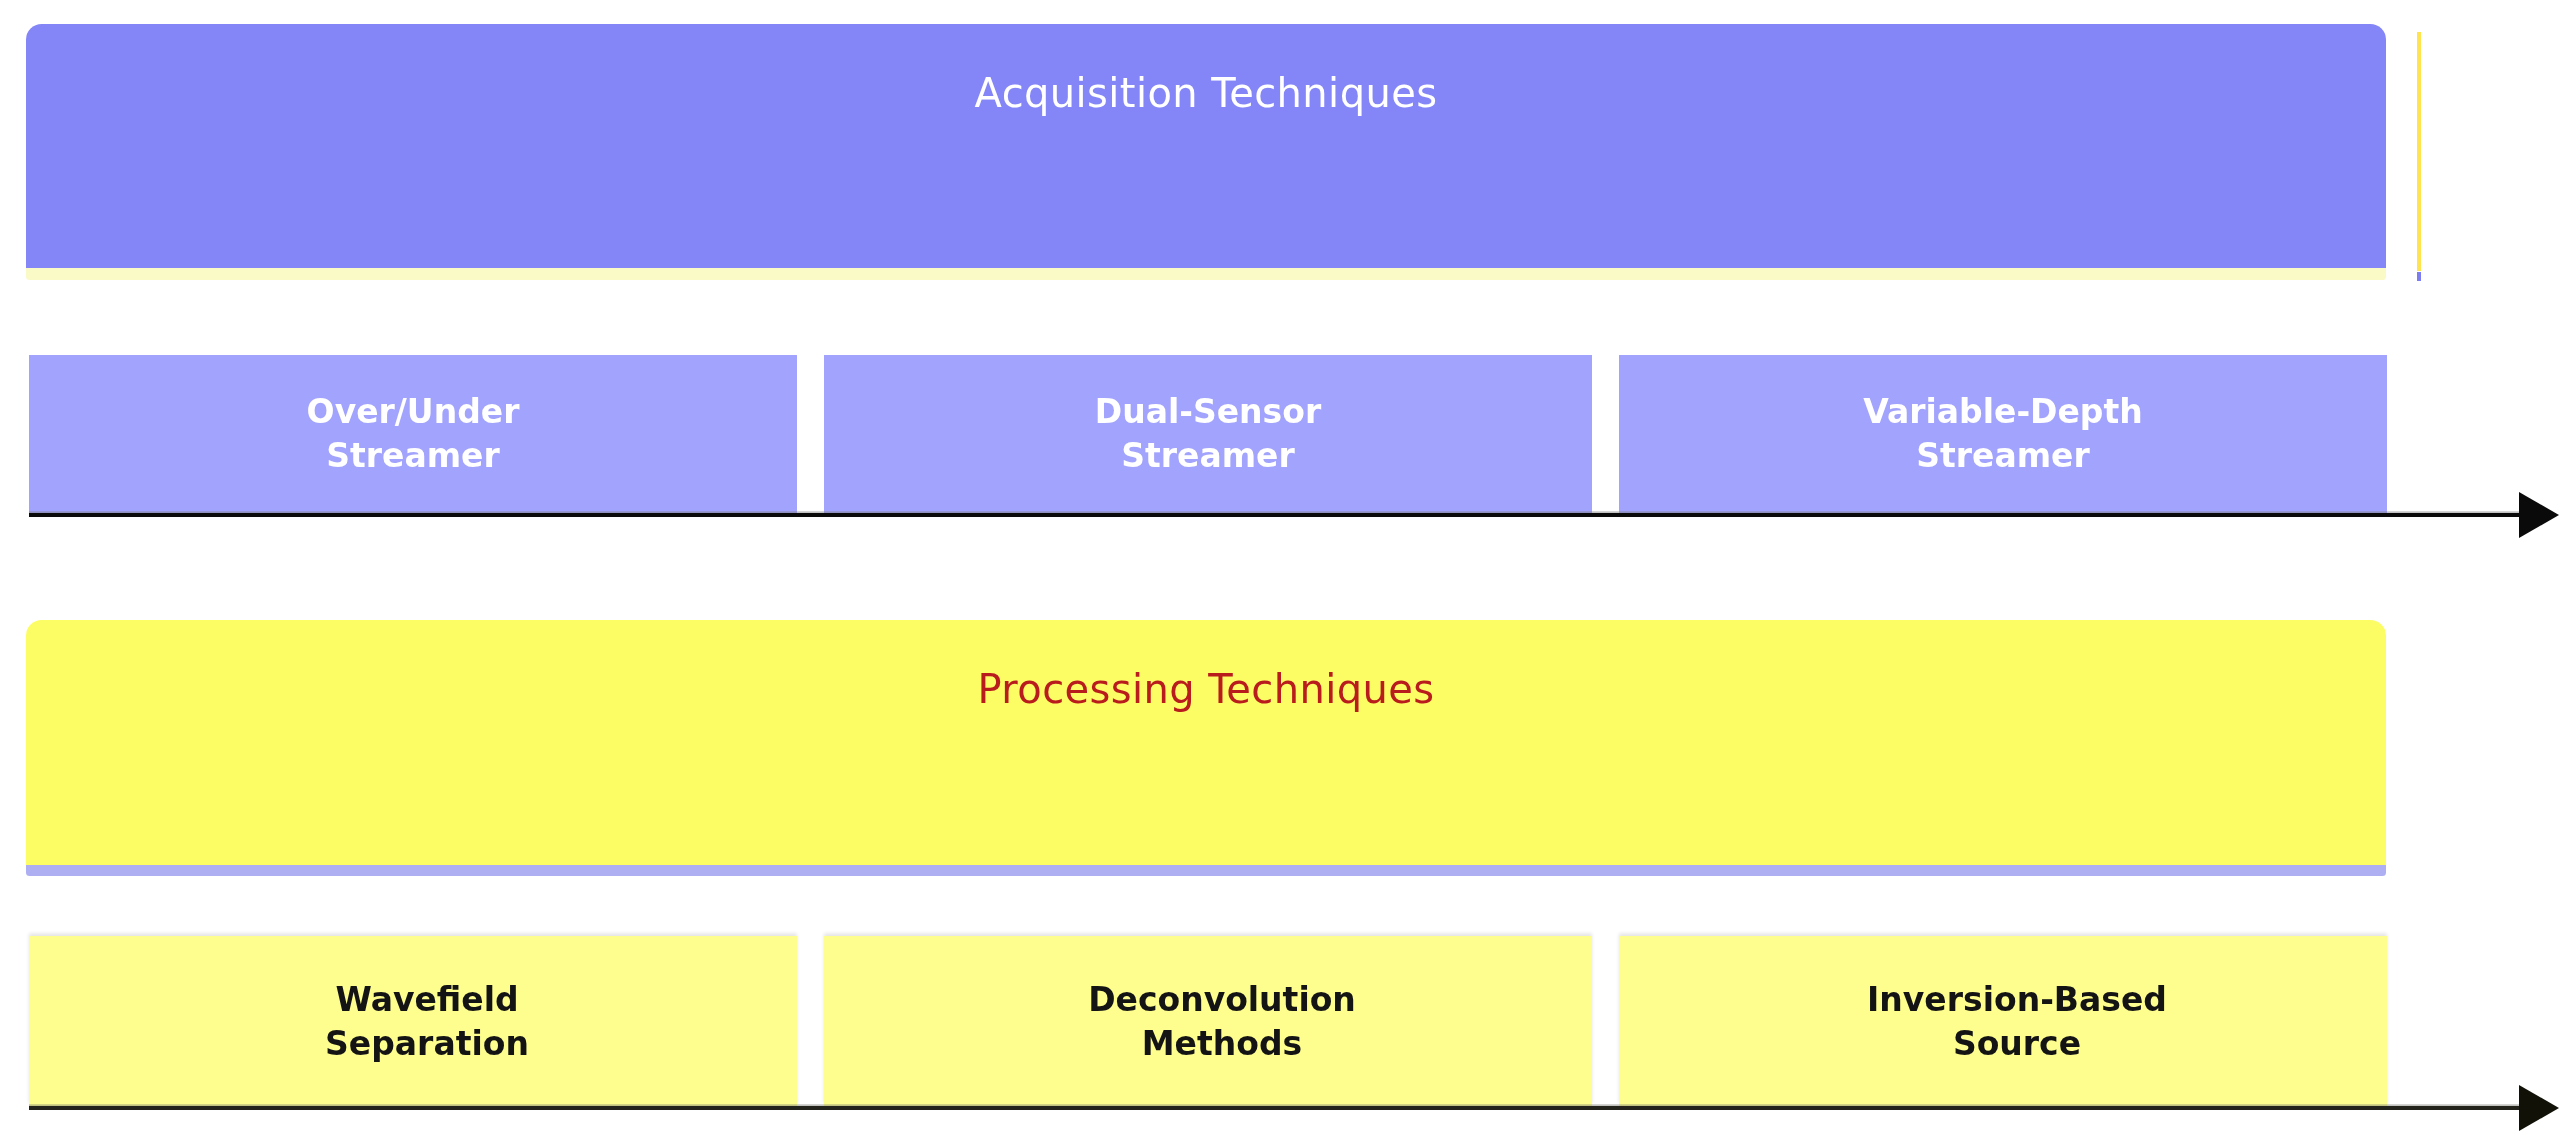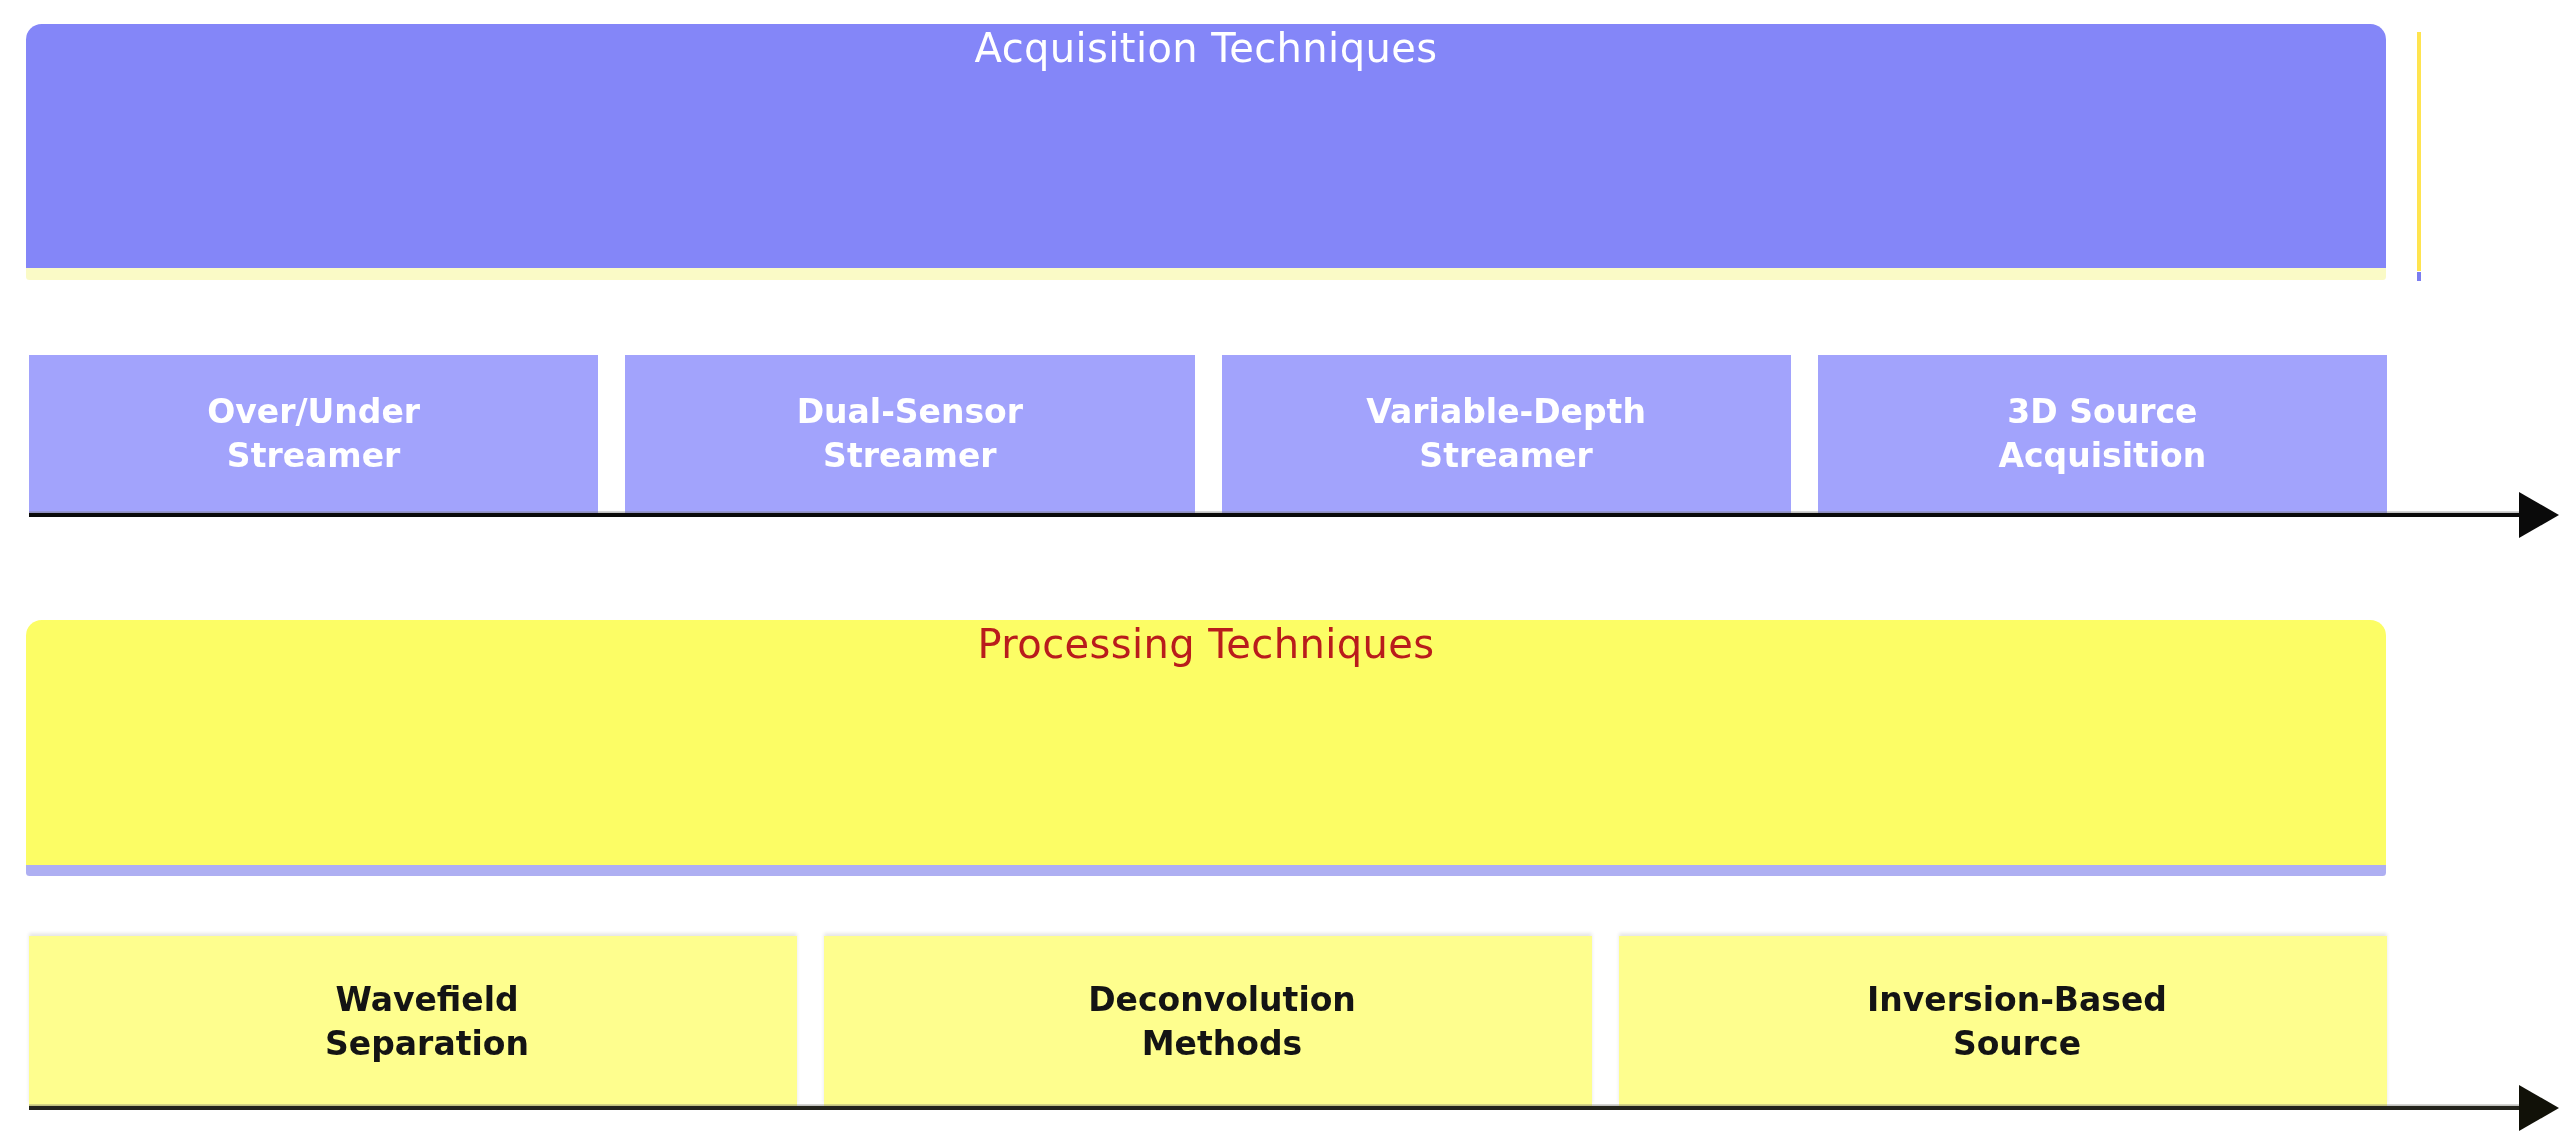--- a/index.html
+++ b/index.html
@@ -31,20 +31,21 @@
     border-bottom: 12.2px solid #fafac6;
   }
   .banner-processing {
     top: 620px;
     height: 245px;
     background: #fcfd65;
     border-bottom: 11.3px solid #aeaff2;
   }
   .banner-title {
     display: block;
+    padding-top: 45px;
     font-size: 40px;
     line-height: 1.2;
     letter-spacing: 0.4px;
   }
   .banner-acquisition .banner-title { color: #ffffff; }
   .banner-processing .banner-title { color: #b91c1c; }
 
   
   .edge-line {
     position: absolute;
@@ -130,22 +131,20 @@
   <div class="edge-line"></div>
   <div class="edge-line-tip"></div>
 
   <div class="box-row row-acquisition">
     <div class="item-box">Over/Under
 Streamer</div>
     <div class="item-box">Dual-Sensor
 Streamer</div>
     <div class="item-box">Variable-Depth
 Streamer</div>
-    <div class="item-box">3D Source
-Acquisition</div>
   </div>
 
   <div class="timeline-line line-acquisition"></div>
   <div class="arrow-head head-acquisition"></div>
 
   <div class="banner banner-processing">
     <span class="banner-title">Processing Techniques</span>
   </div>
 
   <div class="box-row row-processing">

